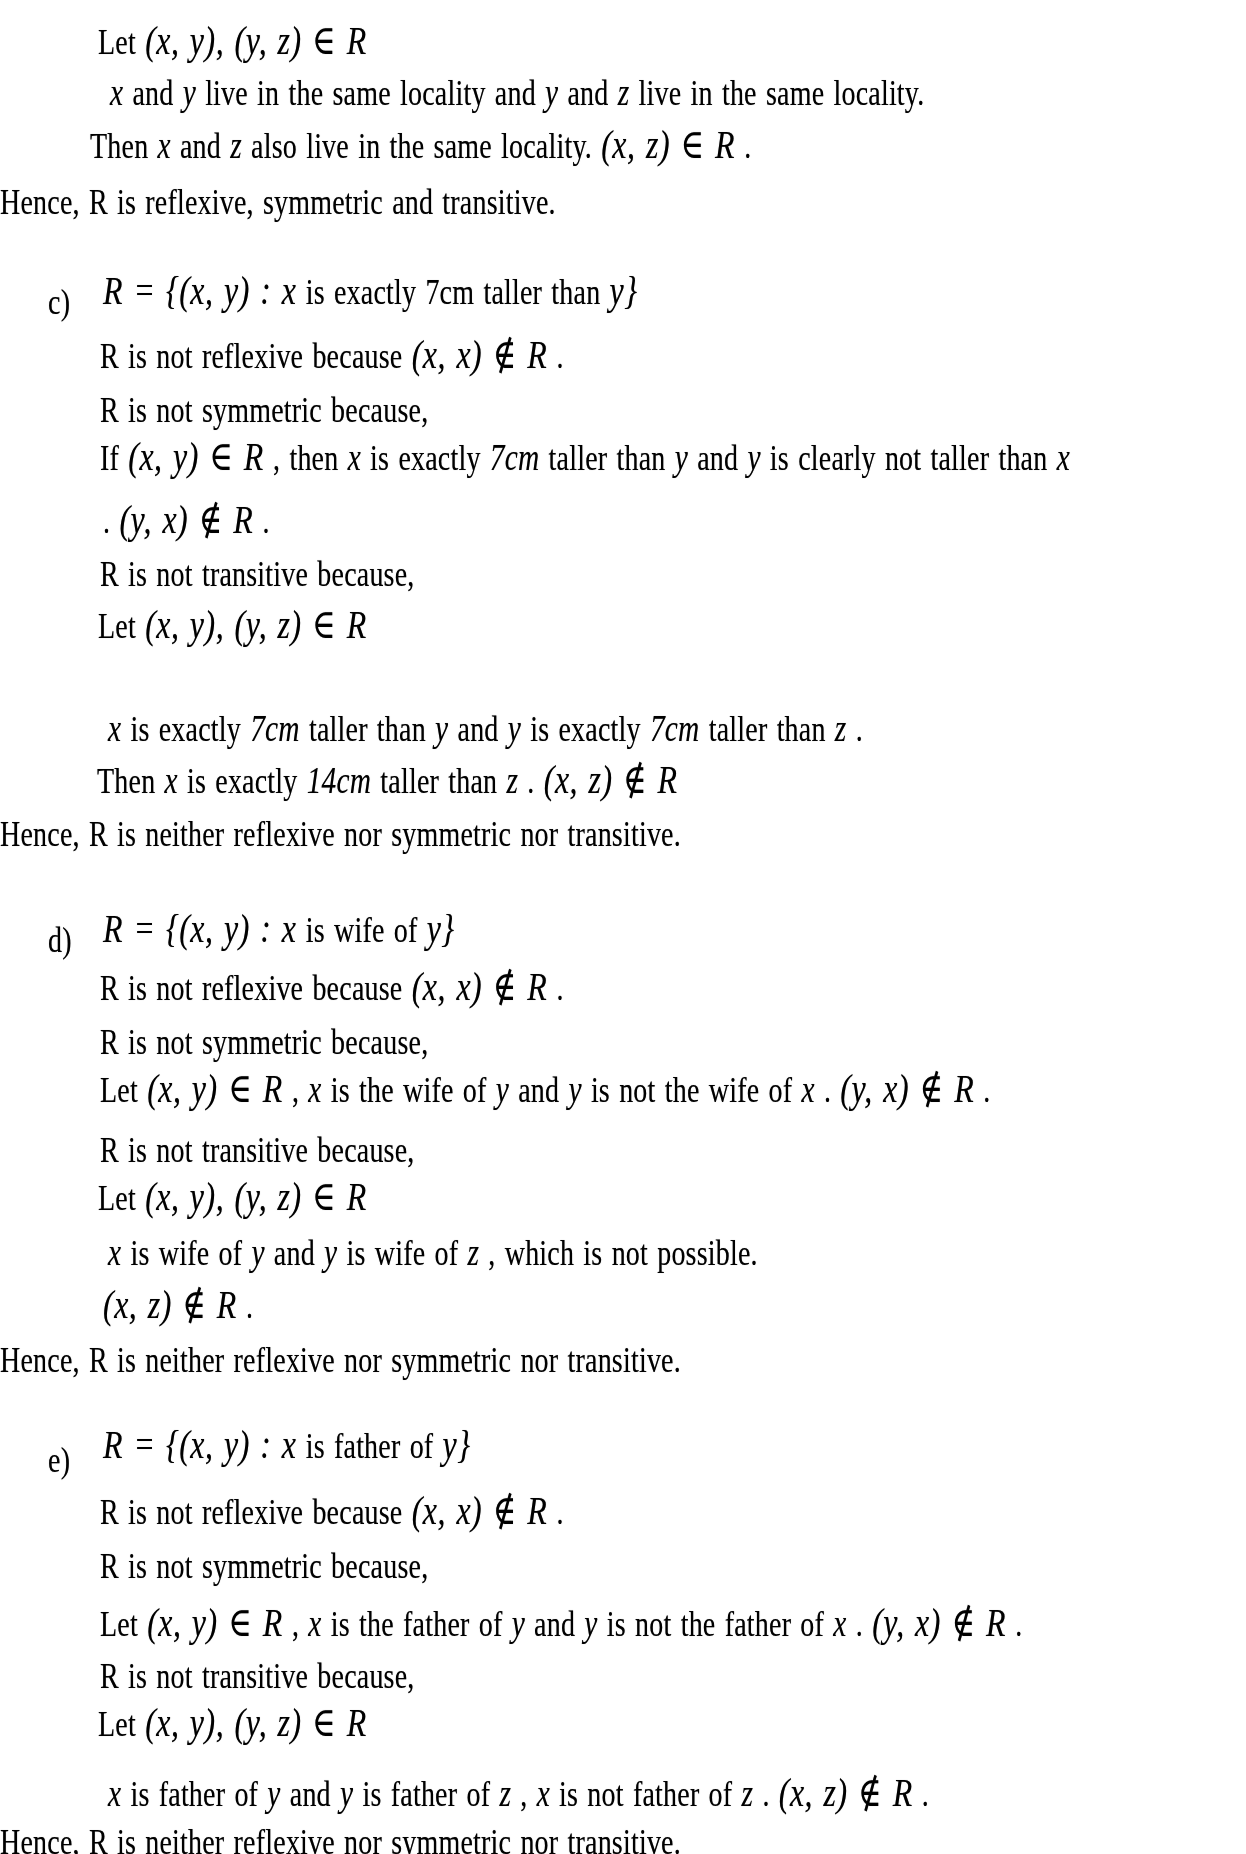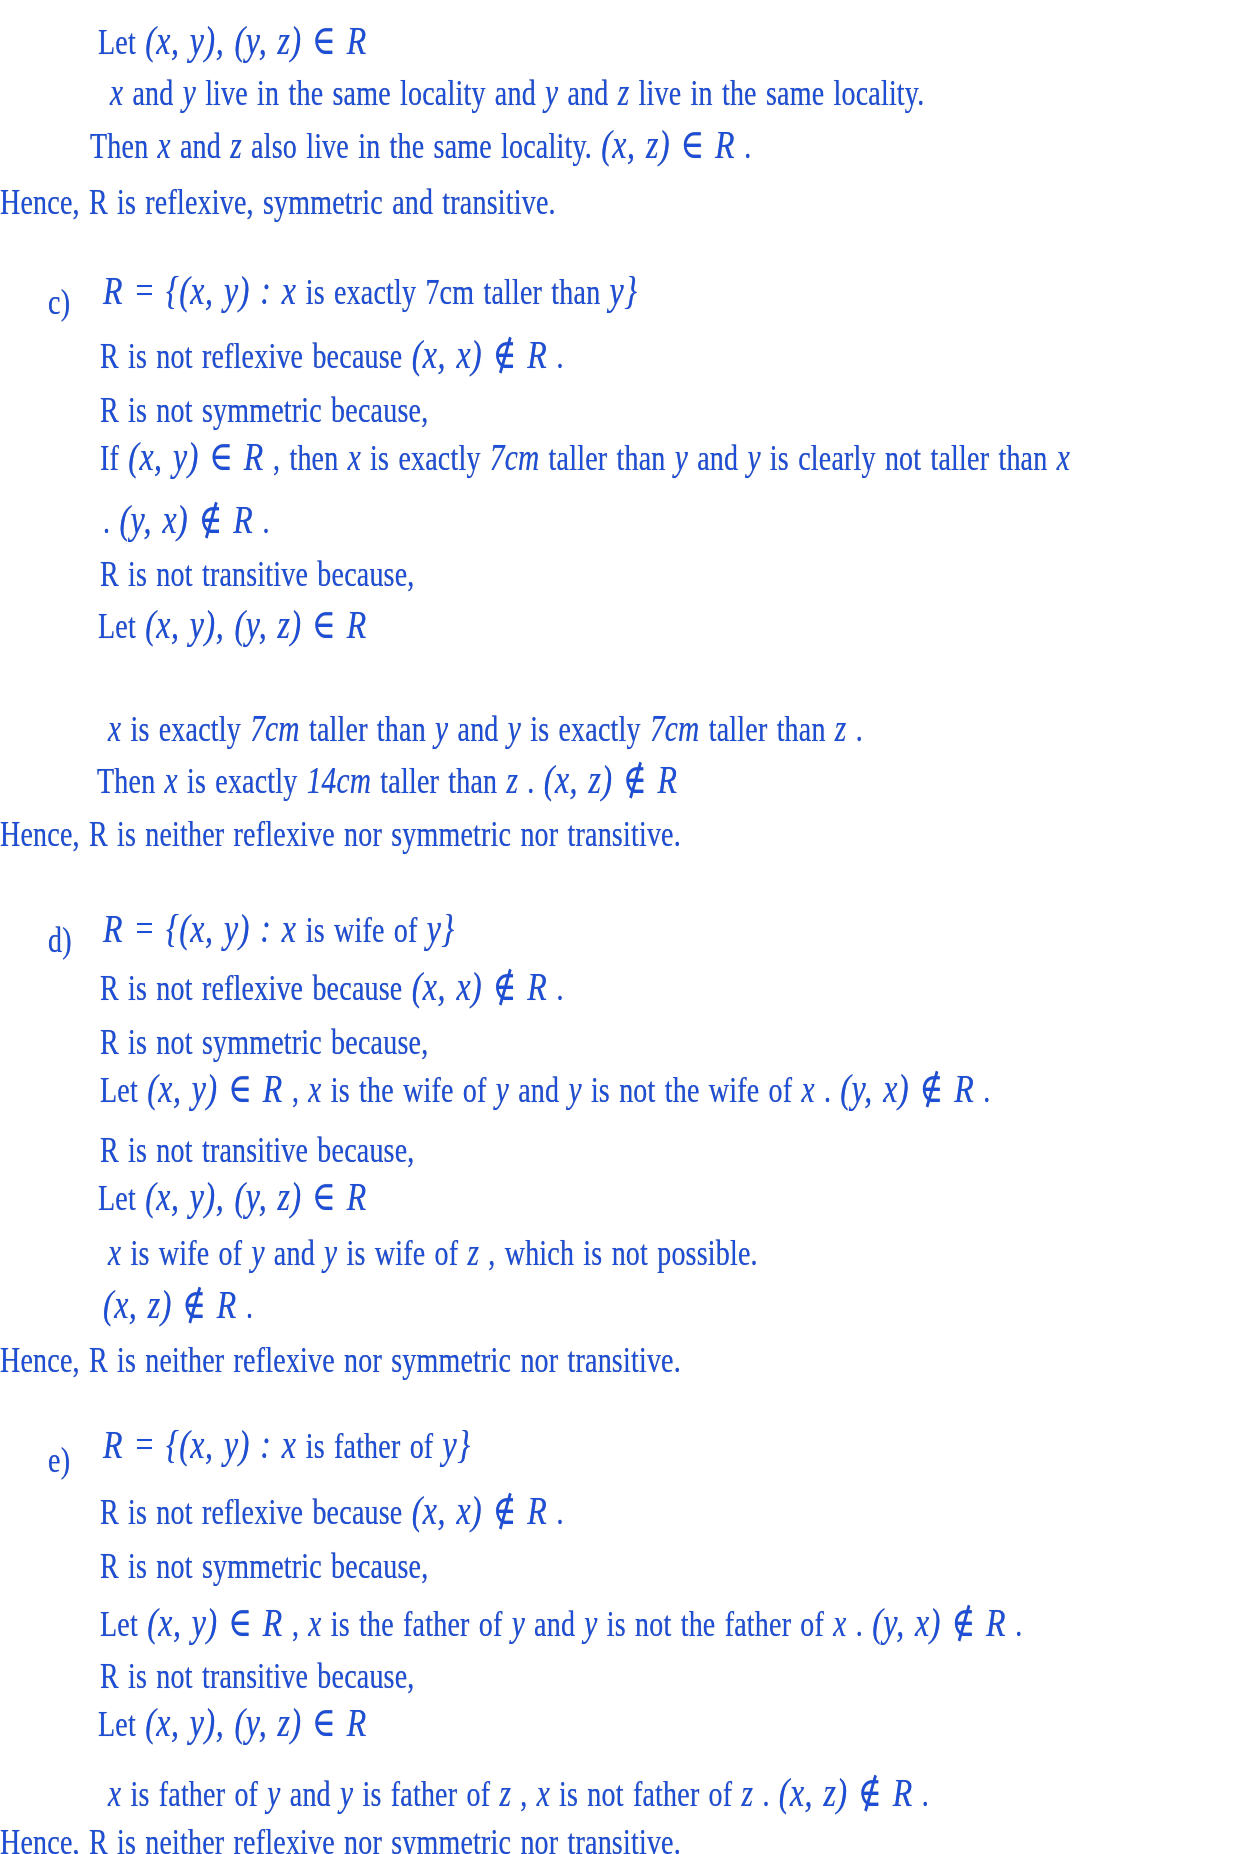--- a/index.html
+++ b/index.html
@@ -7,21 +7,21 @@
     padding: 0;
     background: #ffffff;
   }
   .page {
     position: relative;
     width: 1246px;
     height: 1854px;
     background: #ffffff;
     overflow: hidden;
     font-family: "Liberation Serif", "DejaVu Serif", serif;
-    color: #1d4ed8;
+    color: #000000;
     text-shadow: 0 0 0.6px rgba(40,40,40,0.55);
   }
   .line {
     position: absolute;
     white-space: nowrap;
     font-size: 28px;
     line-height: 1.15;
     transform: scaleY(1.28);
     transform-origin: left top;
     word-spacing: 2px;

